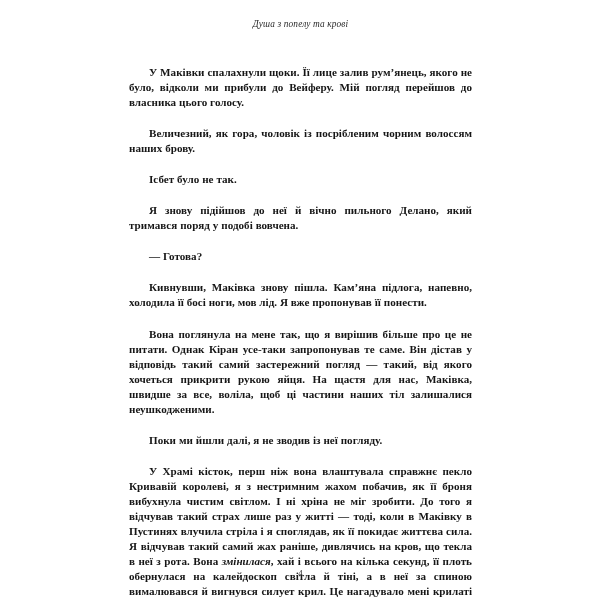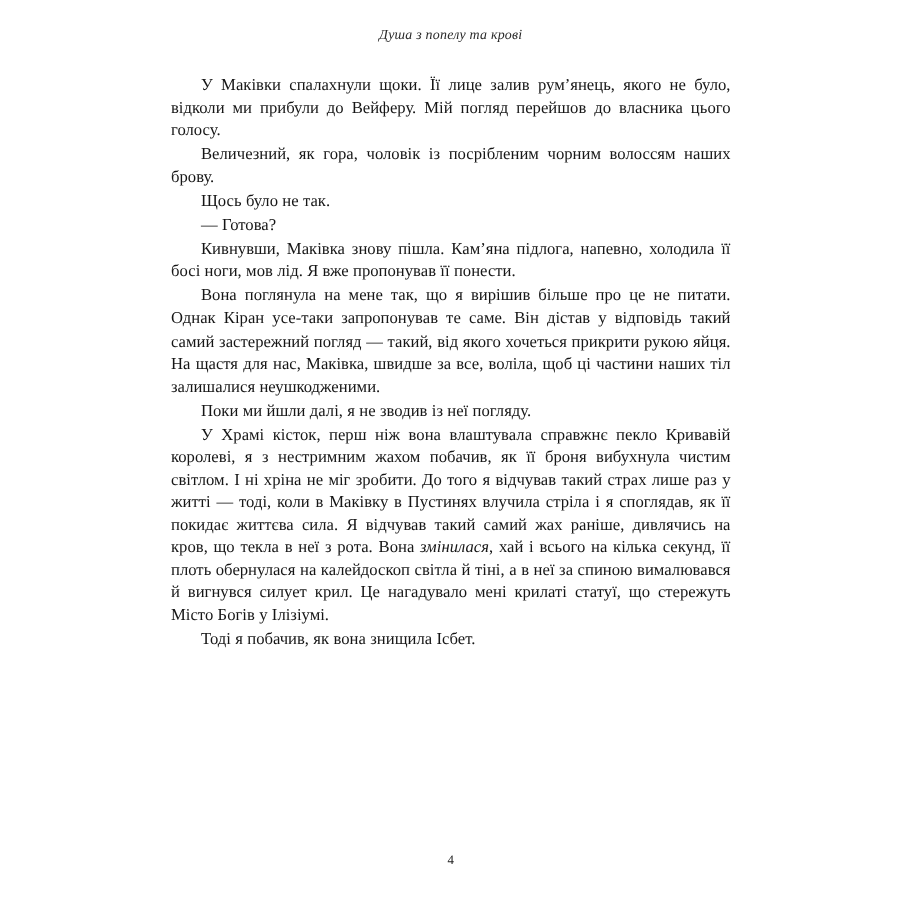--- a/index.html
+++ b/index.html
@@ -41,30 +41,31 @@
 
   
   .text-block {
     position: absolute;
     top: 49px;
     left: 113px;
     width: 375px;
   }
 
   .para {
-    margin: 1px;
+    margin: 16px;
     text-indent: 20px;
     text-align: justify;
     font-size: 11.1px;
     line-height: 15.05px;
     letter-spacing: 0.01px;
     color: #161616;
     word-spacing: 0.1px;
     -moz-hyphens: manual;
     hyphens: manual;
+    font-weight: bold;
   }
 
   .para.dialogue {
     text-align: left;
   }
 
   .para em {
     font-style: italic;
   }
 
@@ -83,21 +84,22 @@
 </head>
 <body>
 
 <div class="page">
 
   <div class="running-head">Душа з попелу та крові</div>
 
   <div class="text-block">
       <p class="para">У Маківки спалахнули щоки. Її лице залив рум’янець, якого не було, відколи ми прибули до Вейферу. Мій погляд перейшов до власника цього голосу.</p>
       <p class="para">Величезний, як гора, чоловік із посрібленим чорним волоссям наших брову.</p>
-      <p class="para">Щось було не так.</p>
+      <p class="para">Ісбет було не так.</p>
+      <p class="para">Я знову підійшов до неї й вічно пильного Делано, який тримався поряд у подобі вовчена.</p>
       <p class="para dialogue">— Готова?</p>
       <p class="para">Кивнувши, Маківка знову пішла. Кам’яна підлога, напевно, холодила її босі ноги, мов лід. Я вже пропонував її понести.</p>
       <p class="para">Вона поглянула на мене так, що я вирішив більше про це не питати. Однак Кіран усе-таки запропонував те саме. Він дістав у відповідь такий самий застережний погляд — такий, від якого хочеться прикрити рукою яйця. На щастя для нас, Маківка, швидше за все, воліла, щоб ці частини наших тіл залишалися неушкодженими.</p>
       <p class="para">Поки ми йшли далі, я не зводив із неї погляду.</p>
       <p class="para"><span>У Храмі кісток, перш ніж вона влаштувала справжнє пекло Кривавій королеві, я з нестримним жахом побачив, як її броня вибухнула чистим світлом. І ні хріна не міг зробити. До того я відчував такий страх лише раз у житті — тоді, коли в Маківку в Пустинях влучила стріла і я споглядав, як її покидає життєва сила. Я відчував такий самий жах раніше, дивлячись на кров, що текла в неї з рота. Вона </span><em>змінилася</em><span>, хай і всього на кілька секунд, її плоть обернулася на калейдоскоп світла й тіні, а в неї за спиною вималювався й вигнувся силует крил. Це нагадувало мені крилаті статуї, що стережуть Місто Богів у Ілізіумі.</span></p>
       <p class="para">Тоді я побачив, як вона знищила Ісбет.</p>
     </div>
 
   <div class="folio">4</div>
 

